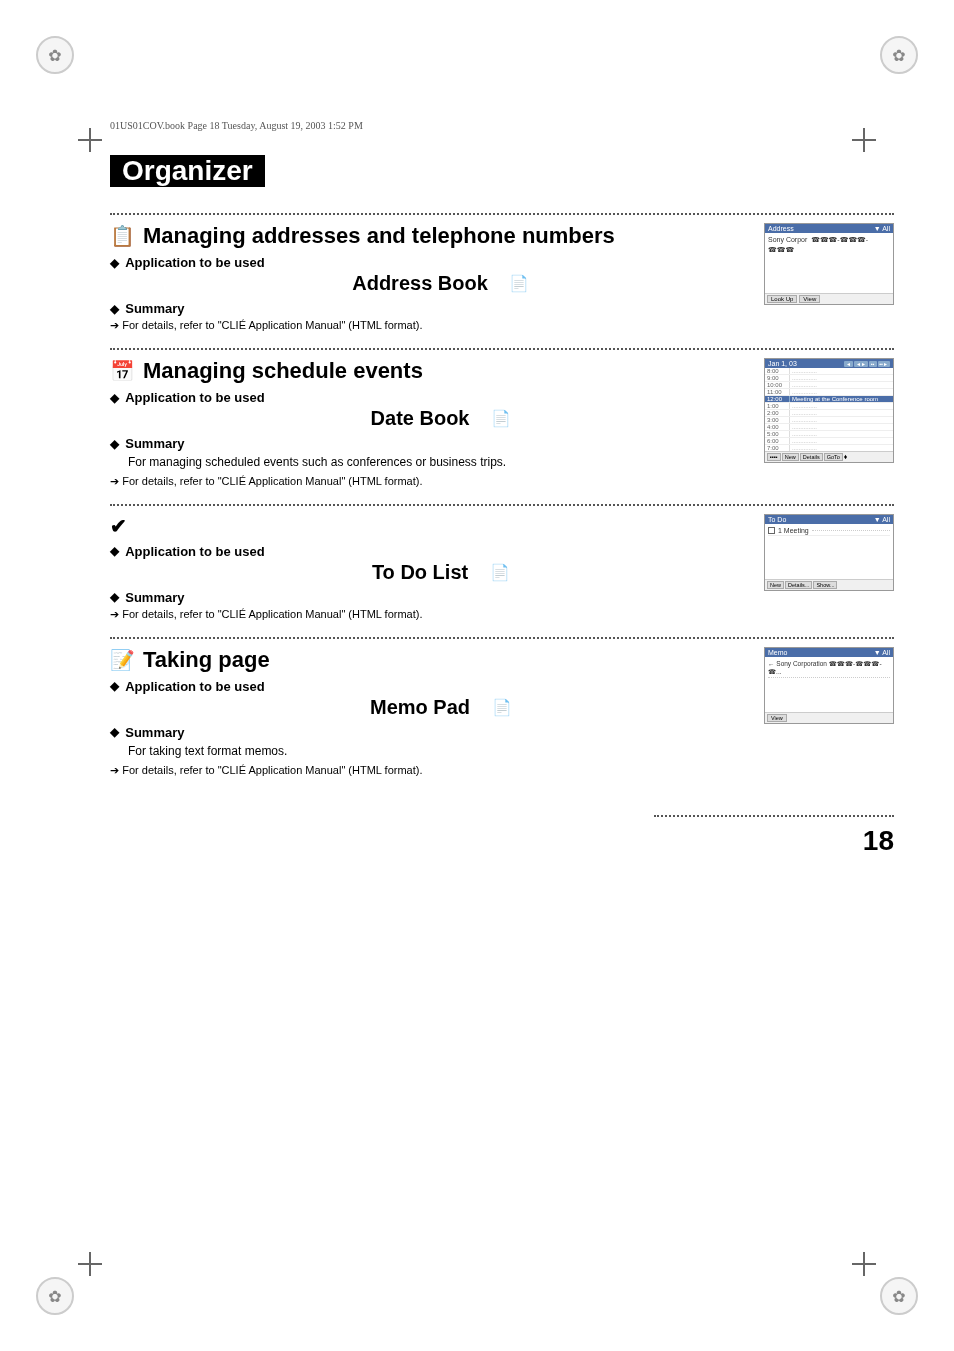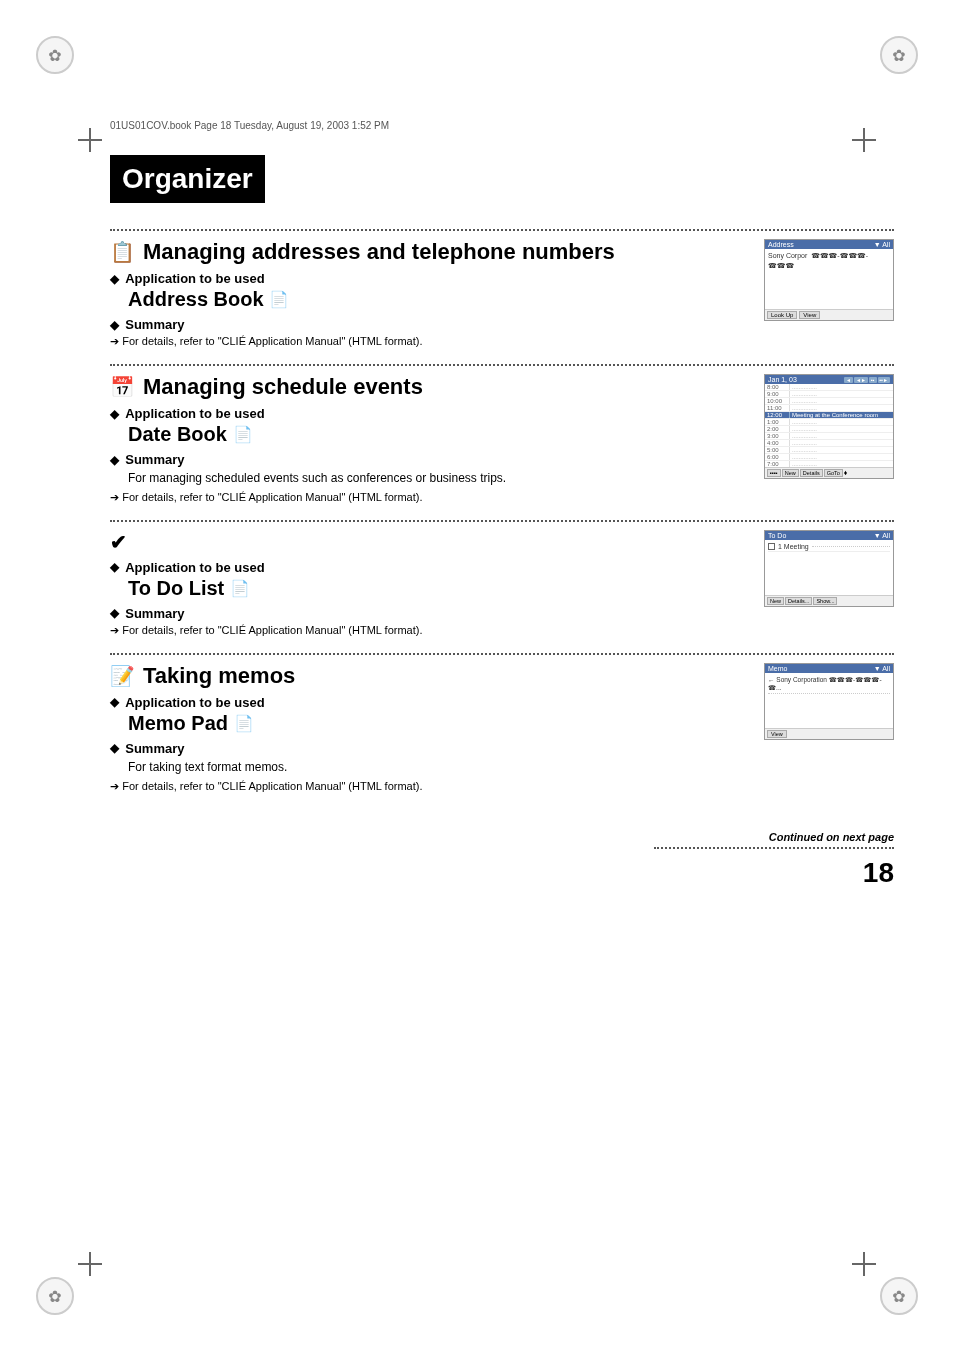--- a/index.html
+++ b/index.html
@@ -85,39 +85,39 @@
     .ch-bl { bottom: 75px; left: 78px; }
     .ch-br { bottom: 75px; right: 78px; }
 
     
     .file-info {
       position: absolute;
       top: 120px;
       left: 110px;
       font-size: 10px;
       color: #555;
-      font-family: Liberation Sans, sans-serif;
+      font-family: Liberation Serif, serif;
     }
 
     
     .content {
       position: absolute;
       top: 155px;
       left: 110px;
       right: 60px;
       bottom: 100px;
     }
 
     
     .organizer-title {
       background: #000;
       color: #fff;
       font-size: 28px;
       font-weight: bold;
-      padding: 8px 12px;
+      padding: 0 12px;
       display: inline-block;
       margin-bottom: 18px;
       font-family: Arial, Helvetica, sans-serif;
     }
 
     
     .section-divider {
       border: none;
       border-top: 2px dotted #555;
       margin: 8px 0;
@@ -165,21 +165,22 @@
     }
 
     
     .app-name {
       font-size: 20px;
       font-weight: bold;
       margin-bottom: 6px;
       margin-left: 18px;
       display: flex;
       align-items: center;
-      gap: 6px;
+      gap: 22px;
+      justify-content: center;
     }
 
     .memo-icon {
       font-size: 16px;
     }
 
     
     .summary-label {
       font-size: 13px;
       font-weight: bold;
@@ -434,21 +435,21 @@
       </div>
     </div>
 
     
     <hr class="section-divider">
     <div class="section-wrapper">
       <div class="section-header">
         <div class="section-content">
           <div class="section-title">
             <span class="section-icon">📝</span>
-            <span>Taking memos</span>
+            <span>Taking page</span>
           </div>
           <div class="app-label">
             <span class="arrow-bullet">◆</span>
             <span>Application to be used</span>
           </div>
           <div class="app-name">
             <span>Memo Pad</span>
             <span class="memo-icon">📄</span>
           </div>
           <div class="summary-label">
@@ -471,21 +472,20 @@
             <div style="border-top:1px solid #ccc; display:flex; gap:2px; padding:1px 2px; background:#f0f0f0;">
               <span style="background:#ddd; border:1px solid #aaa; padding:0 3px; font-size:5.5px;">View</span>
             </div>
           </div>
         </div>
       </div>
     </div>
 
     
     <div style="margin-top: 30px; text-align: right; padding-right: 0;">
-      <div style="font-size:11px; font-style:italic; font-weight:bold; margin-bottom:4px;">Continued on next page</div>
       <div style="border-top:2px dotted #555; width:240px; margin-left:auto; margin-bottom:8px;"></div>
       <div style="font-size:28px; font-weight:bold;">18</div>
     </div>
 
   </div>
 
 
 </div>
 
 </body></html>

